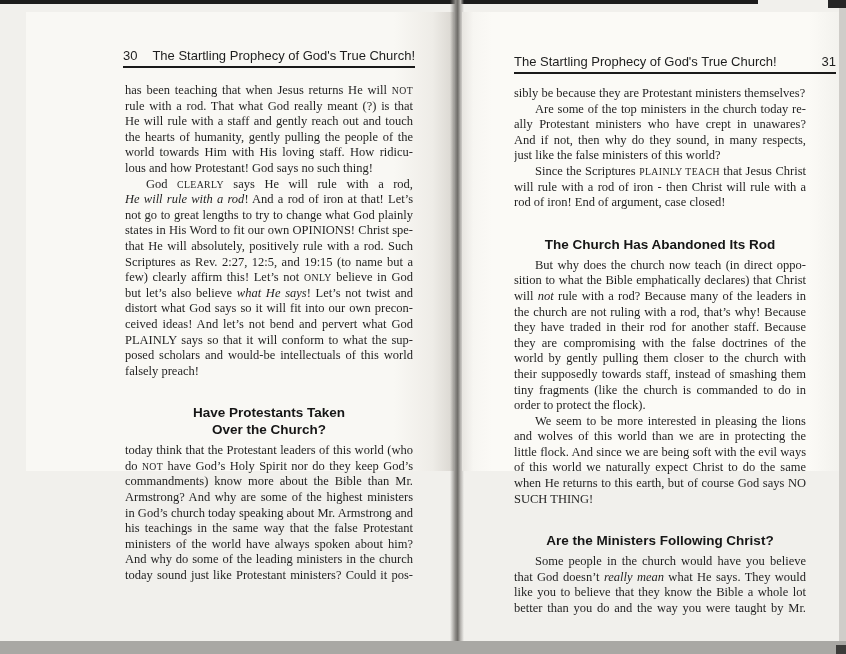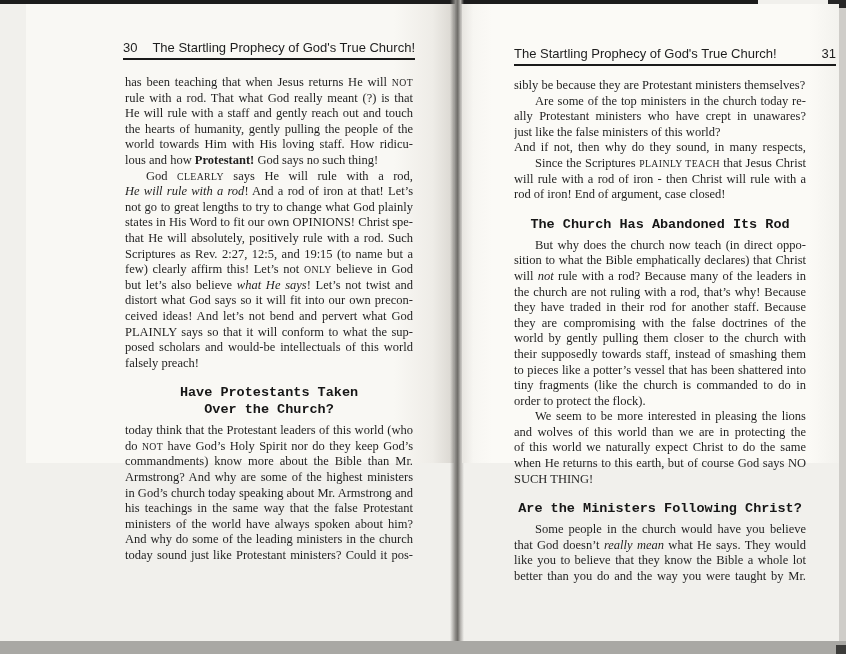--- a/index.html
+++ b/index.html
@@ -7,21 +7,21 @@
         font-family:"Liberation Serif",serif;}
   
   .strip-top{position:absolute;left:0;top:0;width:758px;height:4px;background:#1c1c1c;}
   .strip-top-right{position:absolute;left:828px;top:0;width:18px;height:8px;background:#262626;}
   .strip-right{position:absolute;left:839px;top:8px;width:7px;height:633px;background:#cfcdc9;}
   .strip-bottom{position:absolute;left:0;top:641px;width:846px;height:13px;background:#a9a8a4;}
   .mark-bottom-right{position:absolute;left:836px;top:645px;width:10px;height:9px;background:#3c3c3a;}
   .gutter{position:absolute;left:450px;top:0;width:14px;height:641px;
           background:linear-gradient(to right,rgba(217,214,209,0),#8a8884 40%,#6e6c68 55%,#b5b3af 75%,rgba(242,241,237,0));}
   
-  .page{position:absolute;top:4px;height:459px;}
+  .page{position:absolute;top:12px;height:459px;}
   .page-left{left:26px;width:428px;
              background:linear-gradient(to right,#f9f8f4 0%,#f9f8f4 86%,#eeece7 95%,#d9d6d0 100%);}
   .page-right{left:462px;width:377px;
               background:linear-gradient(to right,#e7e5e0 0%,#f7f6f2 3%,#fbfaf6 8%,#fbfaf6 92%,#f3f2ee 100%);}
   
   .pheader{display:flex;justify-content:space-between;align-items:flex-end;
            border-bottom:2px solid #1a1a1a;padding-bottom:3px;
            font-family:"Liberation Sans",sans-serif;font-size:13px;color:#1e1e1e;}
   .pheader-left{margin:36px 0 0 97px;width:292px;}
   .pheader-right{margin:42px 0 0 52px;width:322px;}
@@ -29,24 +29,24 @@
   .pbody{font-size:12.5px;color:#1f1f1f;}
   .pbody-left{margin:15px 0 0 99px;width:288px;}
   .pbody-right{margin:12px 0 0 52px;width:292px;}
   .para{margin:0;}
   .para .line{height:15.6px;line-height:15.6px;overflow:hidden;
               text-align:justify;text-align-last:justify;}
   .para .line.last{text-align-last:left;}
   .para.cont .line.last{text-align-last:justify;}
   .para.indent .line.first{text-indent:21px;}
   .sc{font-size:0.78em;letter-spacing:0.4px;}
-  .heading{font-family:Liberation Mono, monospace;font-weight:bold;font-size:13.5px;
-           color:#161616;text-align:center;line-height:17px;margin:13px 0 5px 0;}
+  .heading{font-family:Liberation Sans, sans-serif;font-weight:bold;font-size:13.5px;
+           color:#161616;text-align:center;line-height:17px;margin:25px 0 5px 0;}
   .heading .line{text-align:center;}
-  b{font-weight:bold;}
+  b{font-weight:normal;}
 </style>
 </head>
 <body>
 
 <div class="scan">
 
   <div class="strip-top"></div>
   <div class="strip-top-right"></div>
 
   <div class="page page-left">
@@ -103,47 +103,47 @@
       <span>The Startling Prophecy of God's True Church!</span>
       <span>31</span>
     </div>
     <div class="pbody pbody-right">
         <div class="para">
           <div class="line first last">sibly be because they are Protestant ministers themselves?</div>
         </div>
         <div class="para indent">
           <div class="line first">Are some of the top ministers in the church today re-</div>
           <div class="line">ally Protestant ministers who have crept in unawares?</div>
+          <div class="line">And if not, then why do they sound, in many respects,</div>
           <div class="line last">just like the false ministers of this world?</div>
-          <div class="line">And if not, then why do they sound, in many respects,</div>
         </div>
         <div class="para indent">
           <div class="line first">Since the Scriptures <span class="sc">PLAINLY TEACH</span> that Jesus Christ</div>
           <div class="line">will rule with a rod of iron - then Christ will rule with a</div>
           <div class="line last">rod of iron! End of argument, case closed!</div>
         </div>
         <div class="heading">
           <div class="line first last">The Church Has Abandoned Its Rod</div>
         </div>
         <div class="para indent">
           <div class="line first">But why does the church now teach (in direct oppo-</div>
           <div class="line">sition to what the Bible emphatically declares) that Christ</div>
           <div class="line">will <i>not</i> rule with a rod? Because many of the leaders in</div>
           <div class="line">the church are not ruling with a rod, that’s why! Because</div>
           <div class="line">they have traded in their rod for another staff. Because</div>
           <div class="line">they are compromising with the false doctrines of the</div>
           <div class="line">world by gently pulling them closer to the church with</div>
           <div class="line">their supposedly towards staff, instead of smashing them</div>
-          <div class="line">to pieces like a potter’s vessel that has been shattered into</div>
           <div class="line">tiny fragments (like the church is commanded to do in</div>
           <div class="line last">order to protect the flock).</div>
         </div>
         <div class="para indent">
           <div class="line first">We seem to be more interested in pleasing the lions</div>
           <div class="line">and wolves of this world than we are in protecting the</div>
+          <div class="line">little flock. And since we are being soft with the evil ways</div>
           <div class="line">of this world we naturally expect Christ to do the same</div>
           <div class="line">when He returns to this earth, but of course God says NO</div>
           <div class="line last">SUCH THING!</div>
         </div>
         <div class="heading">
           <div class="line first last">Are the Ministers Following Christ?</div>
         </div>
         <div class="para indent cont">
           <div class="line first">Some people in the church would have you believe</div>
           <div class="line">that God doesn’t <i>really mean</i> what He says. They would</div>

